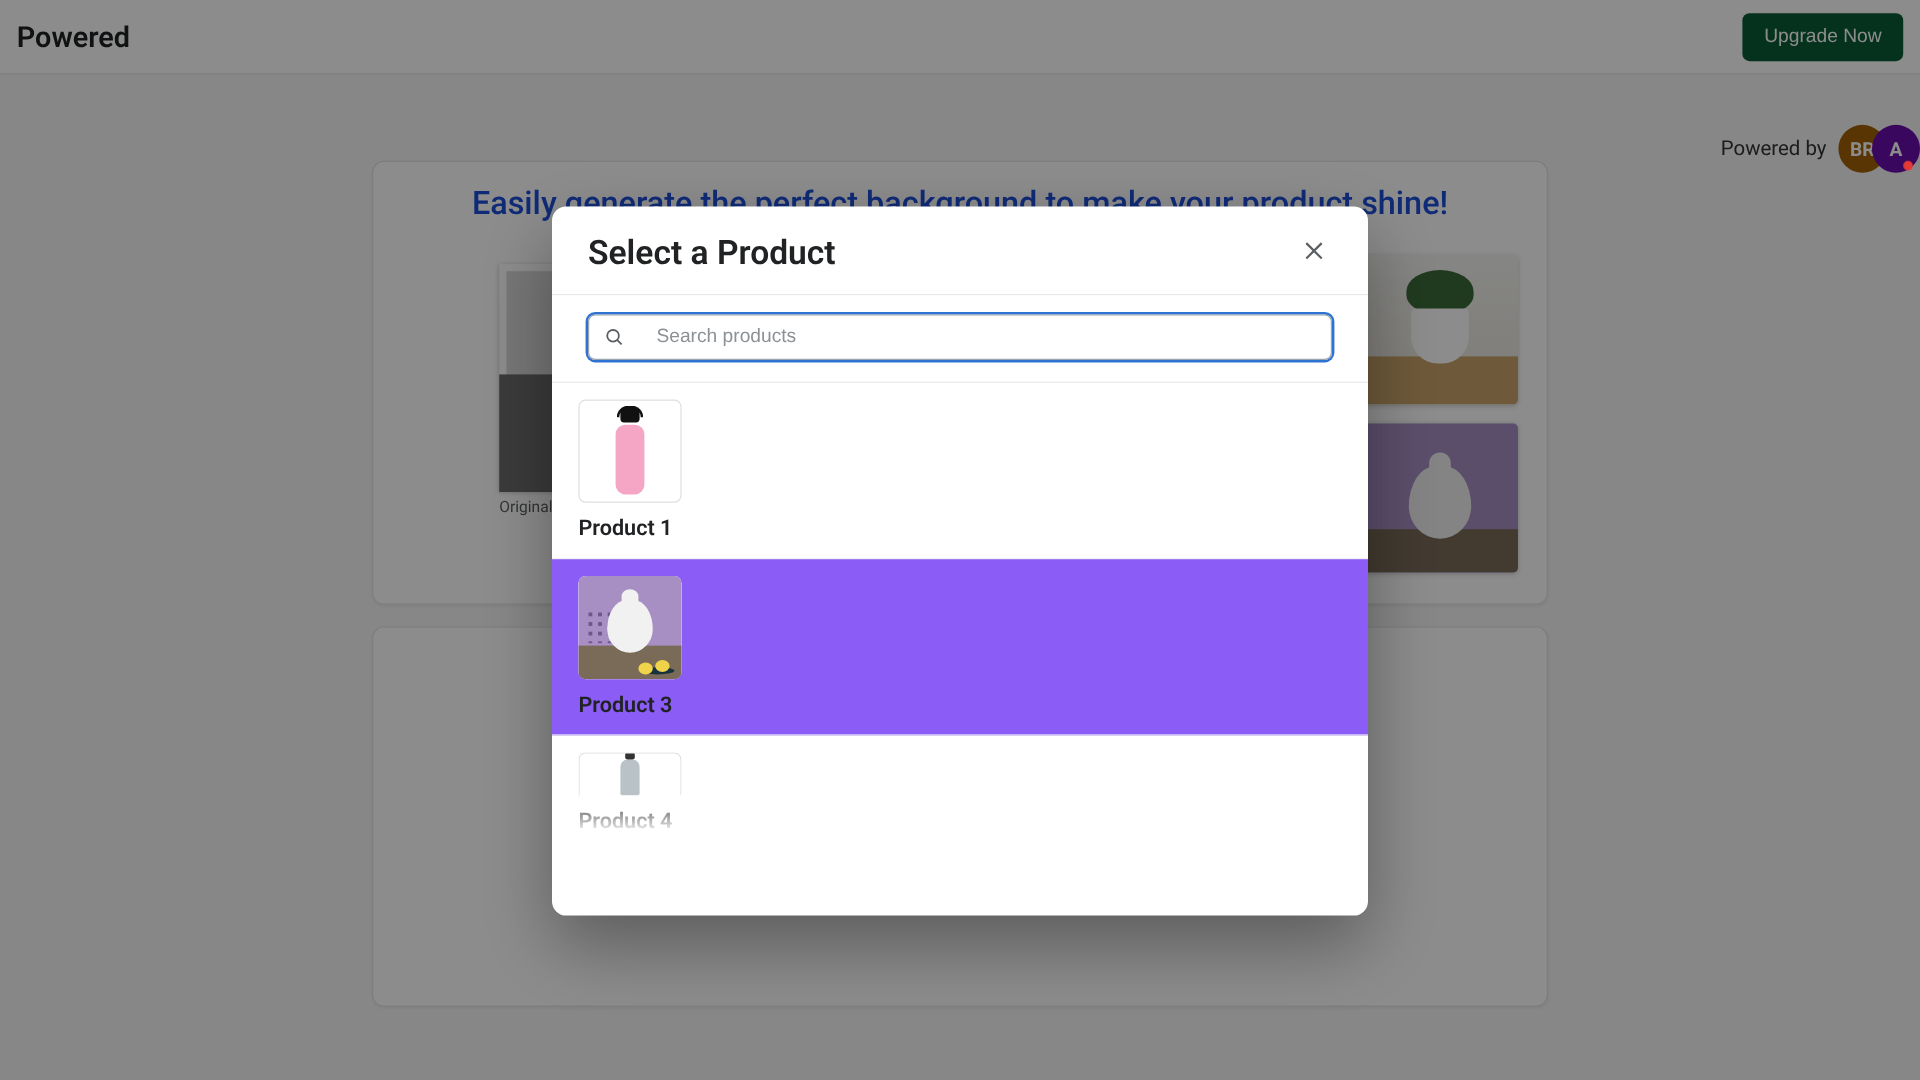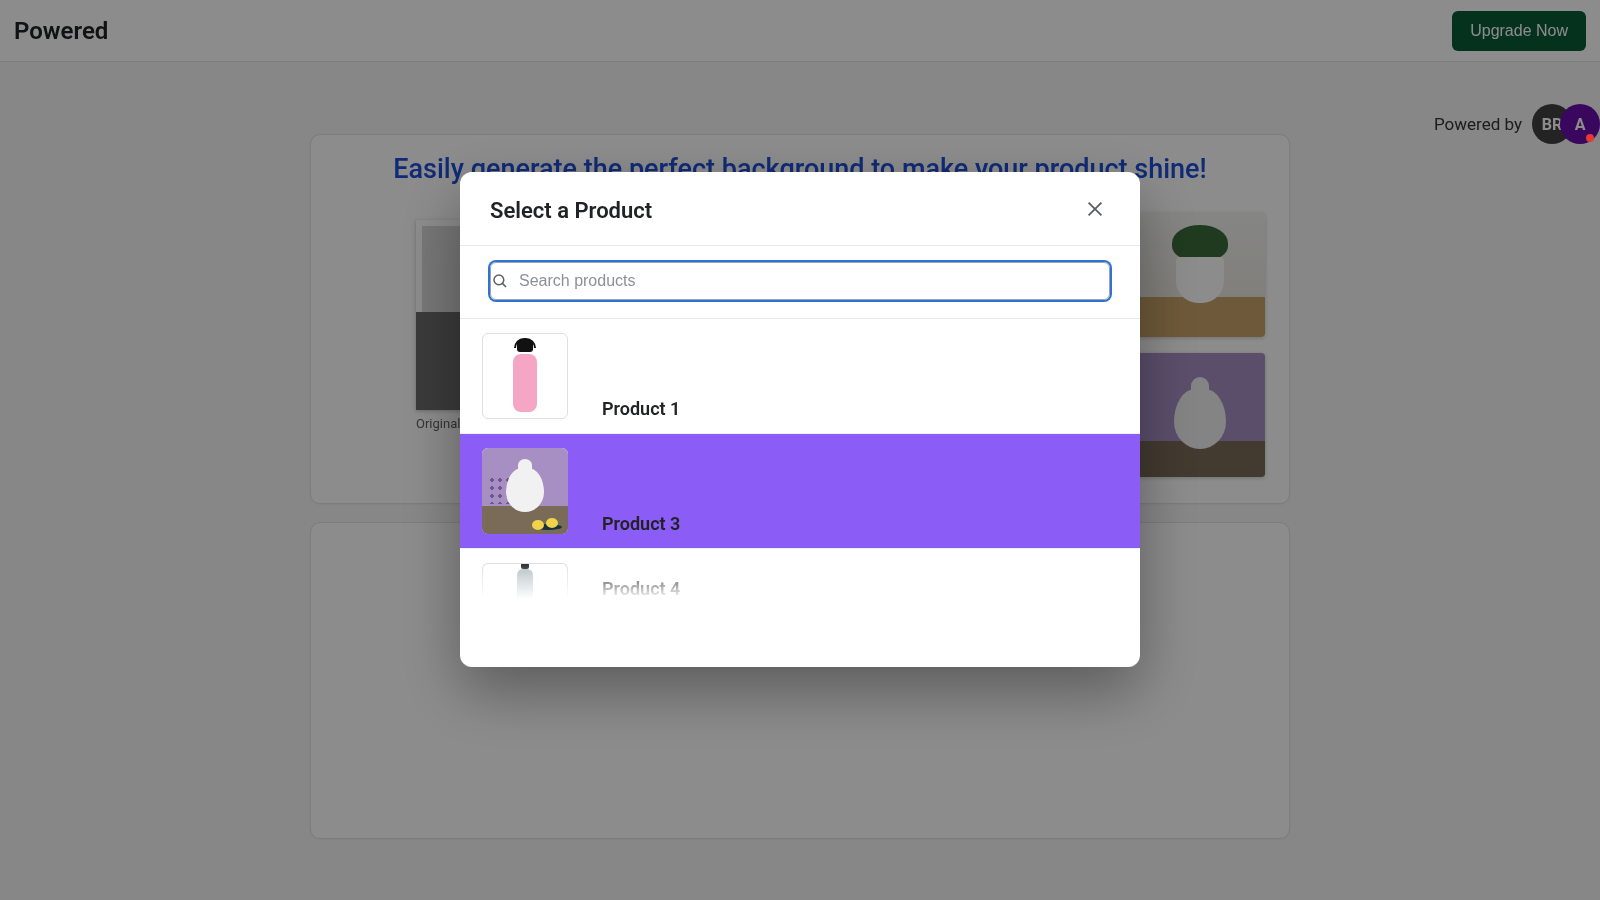--- a/index.html
+++ b/index.html
@@ -2,21 +2,21 @@
 <html><head>
 <meta charset="utf-8">
 <style>
   * { box-sizing: border-box; margin: 0; padding: 0; }
   html, body { width: 1600px; height: 900px; font-family: -apple-system, BlinkMacSystemFont, "Segoe UI", Roboto, "Helvetica Neue", Arial, sans-serif; background: #f6f6f7; overflow: hidden; color: #202223; }
   .topbar { height: 62px; display: flex; align-items: center; justify-content: space-between; padding: 0 14px; border-bottom: 1px solid #e1e3e5; background: #fff; }
   .topbar h1 { font-size: 24px; font-weight: 600; }
   .upgrade-btn { background: #095b36; color: #fff; border: none; border-radius: 6px; padding: 11px 18px; font-size: 16px; cursor: pointer; }
   .powered { position: absolute; right: 8px; top: 104px; display: flex; align-items: center; gap: 10px; font-size: 17px; color: #333; }
   .bria-logo { width: 60px; height: 40px; position: relative; }
-  .bria-logo .c1 { position:absolute; left:0; top:0; width:40px; height:40px; border-radius:50%; background:#404040; display:flex; align-items:center; justify-content:center; color:#fff; font-weight:700; font-size:16px;text-align:right; }
+  .bria-logo .c1 { position:absolute; left:0; top:0; width:40px; height:40px; border-radius:50%; background:#a16207; display:flex; align-items:center; justify-content:center; color:#fff; font-weight:700; font-size:16px;text-align:right; }
   .bria-logo .c2 { position:absolute; left:28px; top:0; width:40px; height:40px; border-radius:50%; background:#6a0dad; display:flex; align-items:center; justify-content:center; color:#fff; font-weight:700; font-size:16px; }
   .bria-logo .dot { position:absolute; left:54px; top:30px; width:8px; height:8px; border-radius:50%; background:#e53935; z-index:3; }
   .content { padding: 72px 0 30px; display: flex; flex-direction: column; align-items: center; gap: 18px; }
   .card { width: 980px; background: #fff; border: 1px solid #e1e3e5; border-radius: 10px; padding: 18px 22px 30px; box-shadow: 0 1px 2px rgba(0,0,0,.04); position: relative; }
   .card.h1 { min-height: 370px; }
   .card.h2 { min-height: 317px; }
   .card .headline { font-size: 27px; font-weight: 500; color: #1d4ed8; text-align: center; margin-bottom: 20px; }
   .orig-area { position:absolute; left:105px; top:85px; }
   .orig-frame { width:155px; height:190px; background:#d9d9d9; border:6px solid #fff; box-shadow:0 1px 4px rgba(0,0,0,.25); position:relative; }
   .orig-frame::after { content:""; position:absolute; left:-6px; right:-6px; bottom:-6px; height:55%; background:#6b6b6b; }
@@ -29,32 +29,32 @@
   .rt.plant .leaf { position:absolute; bottom:76px; left:50%; transform:translateX(-50%); width:56px; height:36px; background:#3b6b3b; border-radius:60% 60% 50% 50%; }
   .rt.vase { background:#a78fc4; }
   .rt.vase::before { content:""; position:absolute; bottom:0; left:0; right:0; height:36px; background:#7a6b58; }
   .rt.vase .v { position:absolute; bottom:28px; left:50%; transform:translateX(-50%); width:52px; height:60px; background:#f1f1f1; border-radius:40% 40% 50% 50% / 55% 55% 45% 45%; }
   .rt.vase .v::before { content:""; position:absolute; top:-12px; left:50%; transform:translateX(-50%); width:18px; height:18px; background:#f1f1f1; border-radius:50% 50% 0 0; }
 
   
   .overlay { position: fixed; inset:0; background: rgba(0,0,0,.45); display:flex; align-items:flex-start; justify-content:center; padding-top:172px; }
   .modal { width: 680px; background:#fff; border-radius:12px; box-shadow: 0 24px 60px rgba(0,0,0,.35); overflow:hidden; display:flex; flex-direction:column; }
   .modal-head { display:flex; align-items:center; justify-content:space-between; padding:22px 30px 18px; }
-  .modal-head h2 { font-size:22px; font-weight:600; }
+  .modal-head h2 { font-size:28px; font-weight:600; }
   .close-btn { background:none; border:none; cursor:pointer; padding:4px; color:#5c5f62; }
   .close-btn svg { width:22px; height:22px; }
   .divider { height:1px; background:#e8e9eb; }
   .search-wrap { padding:16px 30px 18px; }
-  .search-box { display:flex; align-items:center; gap:10px; border:1px solid #9aa4ae; border-radius:6px; padding:9px 0; box-shadow: 0 0 0 2px #2e72d2; }
+  .search-box { display:flex; align-items:center; gap:26px; border:1px solid #9aa4ae; border-radius:6px; padding:9px 12px; box-shadow: 0 0 0 2px #2e72d2; }
   .search-box svg { width:18px; height:18px; color:#5c5f62; flex-shrink:0; }
   .search-box input { border:none; outline:none; font-size:16px; flex:1; color:#202223; }
   .search-box input::placeholder { color:#8c9196; }
   .list { max-height: 422px; overflow-y:auto; border-top:1px solid #e8e9eb; position:relative; }
   .list::after { content:""; position:absolute; left:0; right:0; bottom:0; height:34px; background:linear-gradient(to bottom, rgba(255,255,255,0), #fff); pointer-events:none; }
-  .row { display:flex; align-items:flex-end; gap:34px; padding:14px 22px; border-bottom:1px solid #eef0f1; cursor:pointer; }
+  .row { display:flex; align-items:flex-start; gap:9px; padding:14px 22px; border-bottom:1px solid #eef0f1; cursor:pointer;flex-direction:column; }
   .row:hover, .row.hover { background:#8b5cf6; }
   .thumb { width:86px; height:86px; border:1px solid #dcdfe3; border-radius:6px; background:#fff; flex-shrink:0; position:relative; overflow:hidden; }
   .row .name { font-size:18px; font-weight:600; padding-top:2px; }
   
   .thumb.bottle .body { position:absolute; left:50%; transform:translateX(-50%); bottom:6px; width:24px; height:58px; background:#f5a6c4; border-radius:8px; }
   .thumb.bottle .cap { position:absolute; left:50%; transform:translateX(-50%); top:6px; width:16px; height:12px; background:#111; border-radius:3px; }
   .thumb.bottle .ring { position:absolute; left:50%; transform:translateX(-50%); top:4px; width:22px; height:10px; border:2px solid #111; border-bottom:none; border-radius:10px 10px 0 0; }
   .thumb.mug { background:#fff; }
   .thumb.mug .body { position:absolute; left:22px; bottom:14px; width:34px; height:32px; background:#f4d900; border-radius:5px; }
   .thumb.mug .handle { position:absolute; left:52px; bottom:18px; width:18px; height:22px; border:5px solid #f4d900; border-left:none; border-radius:0 12px 12px 0; }

